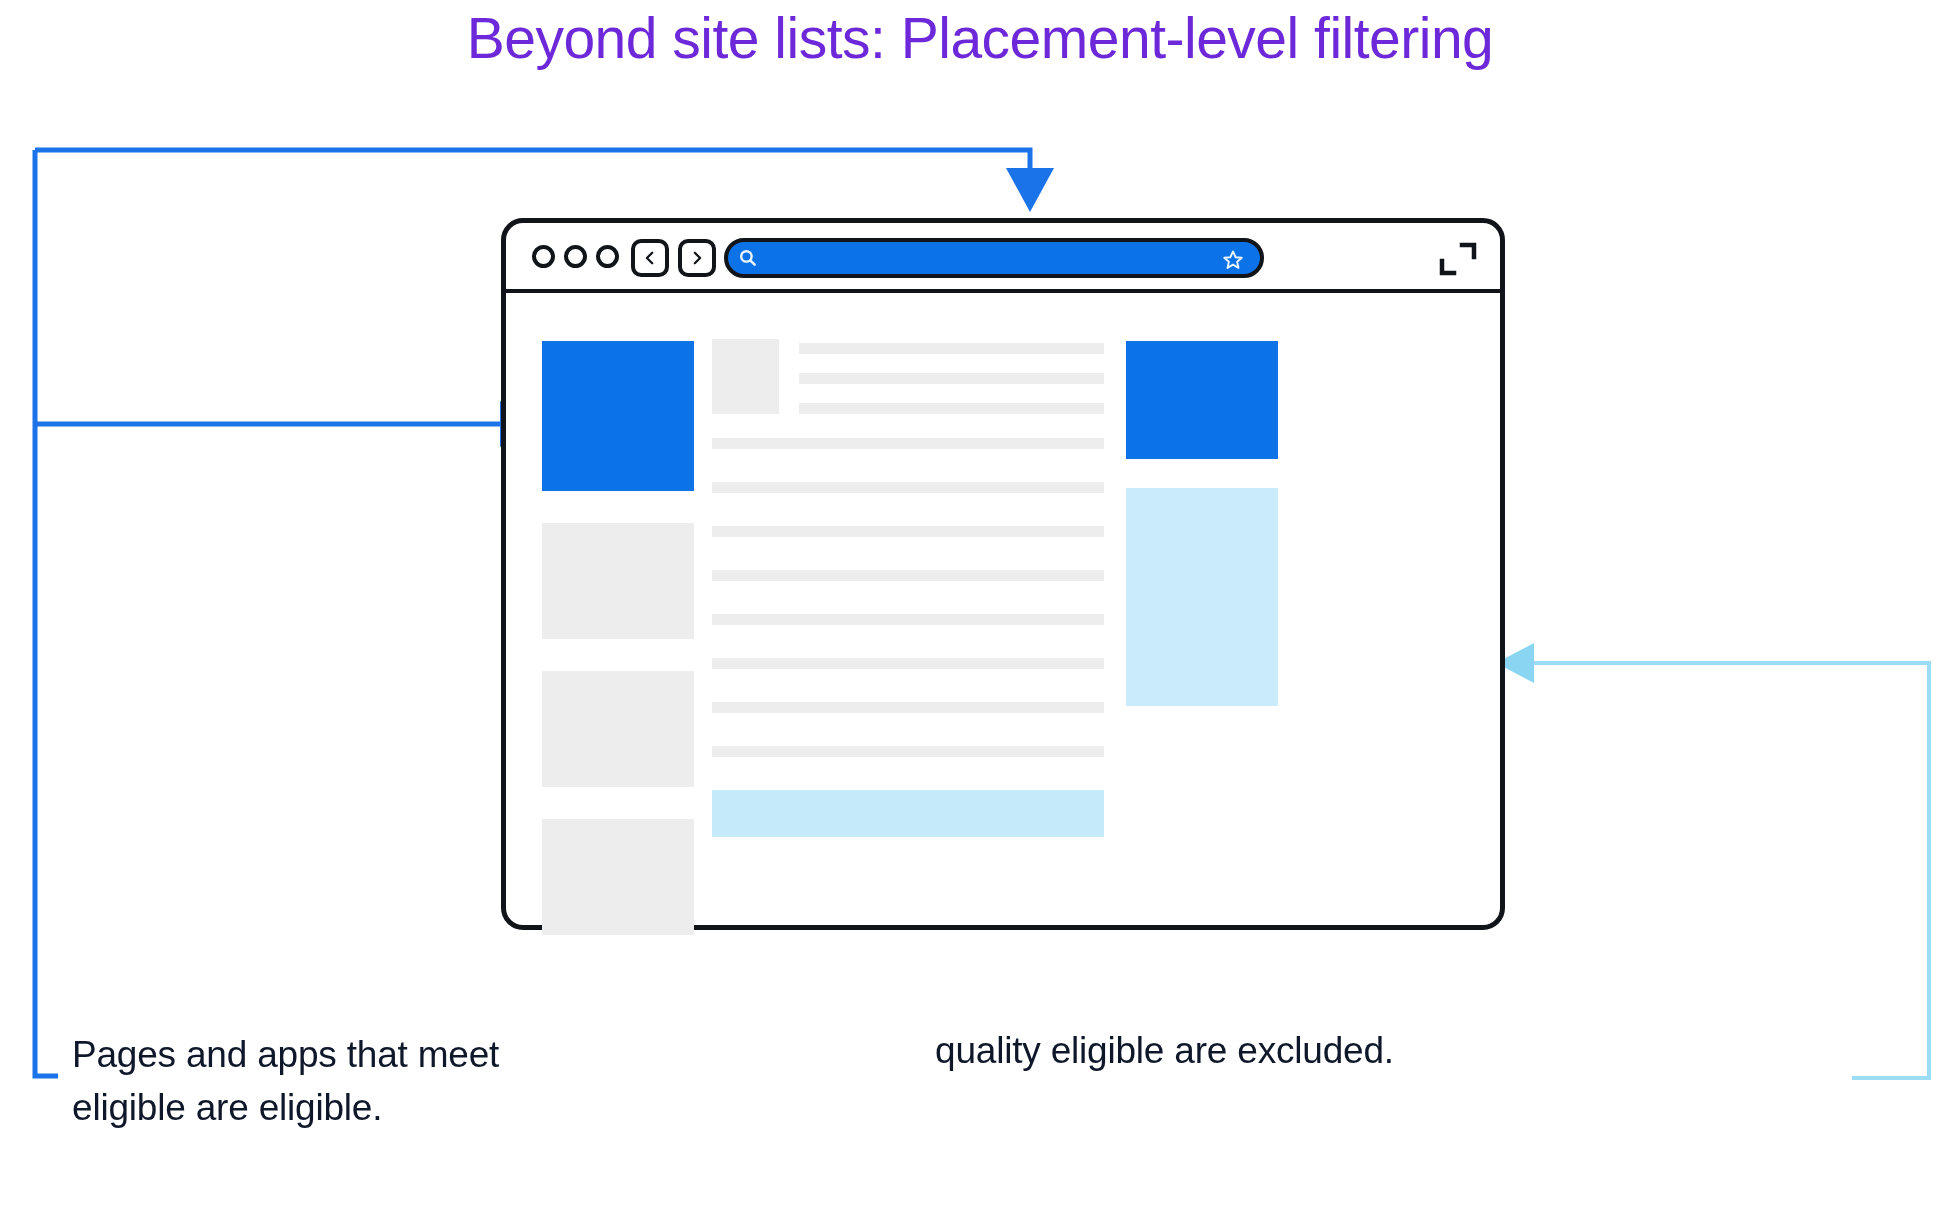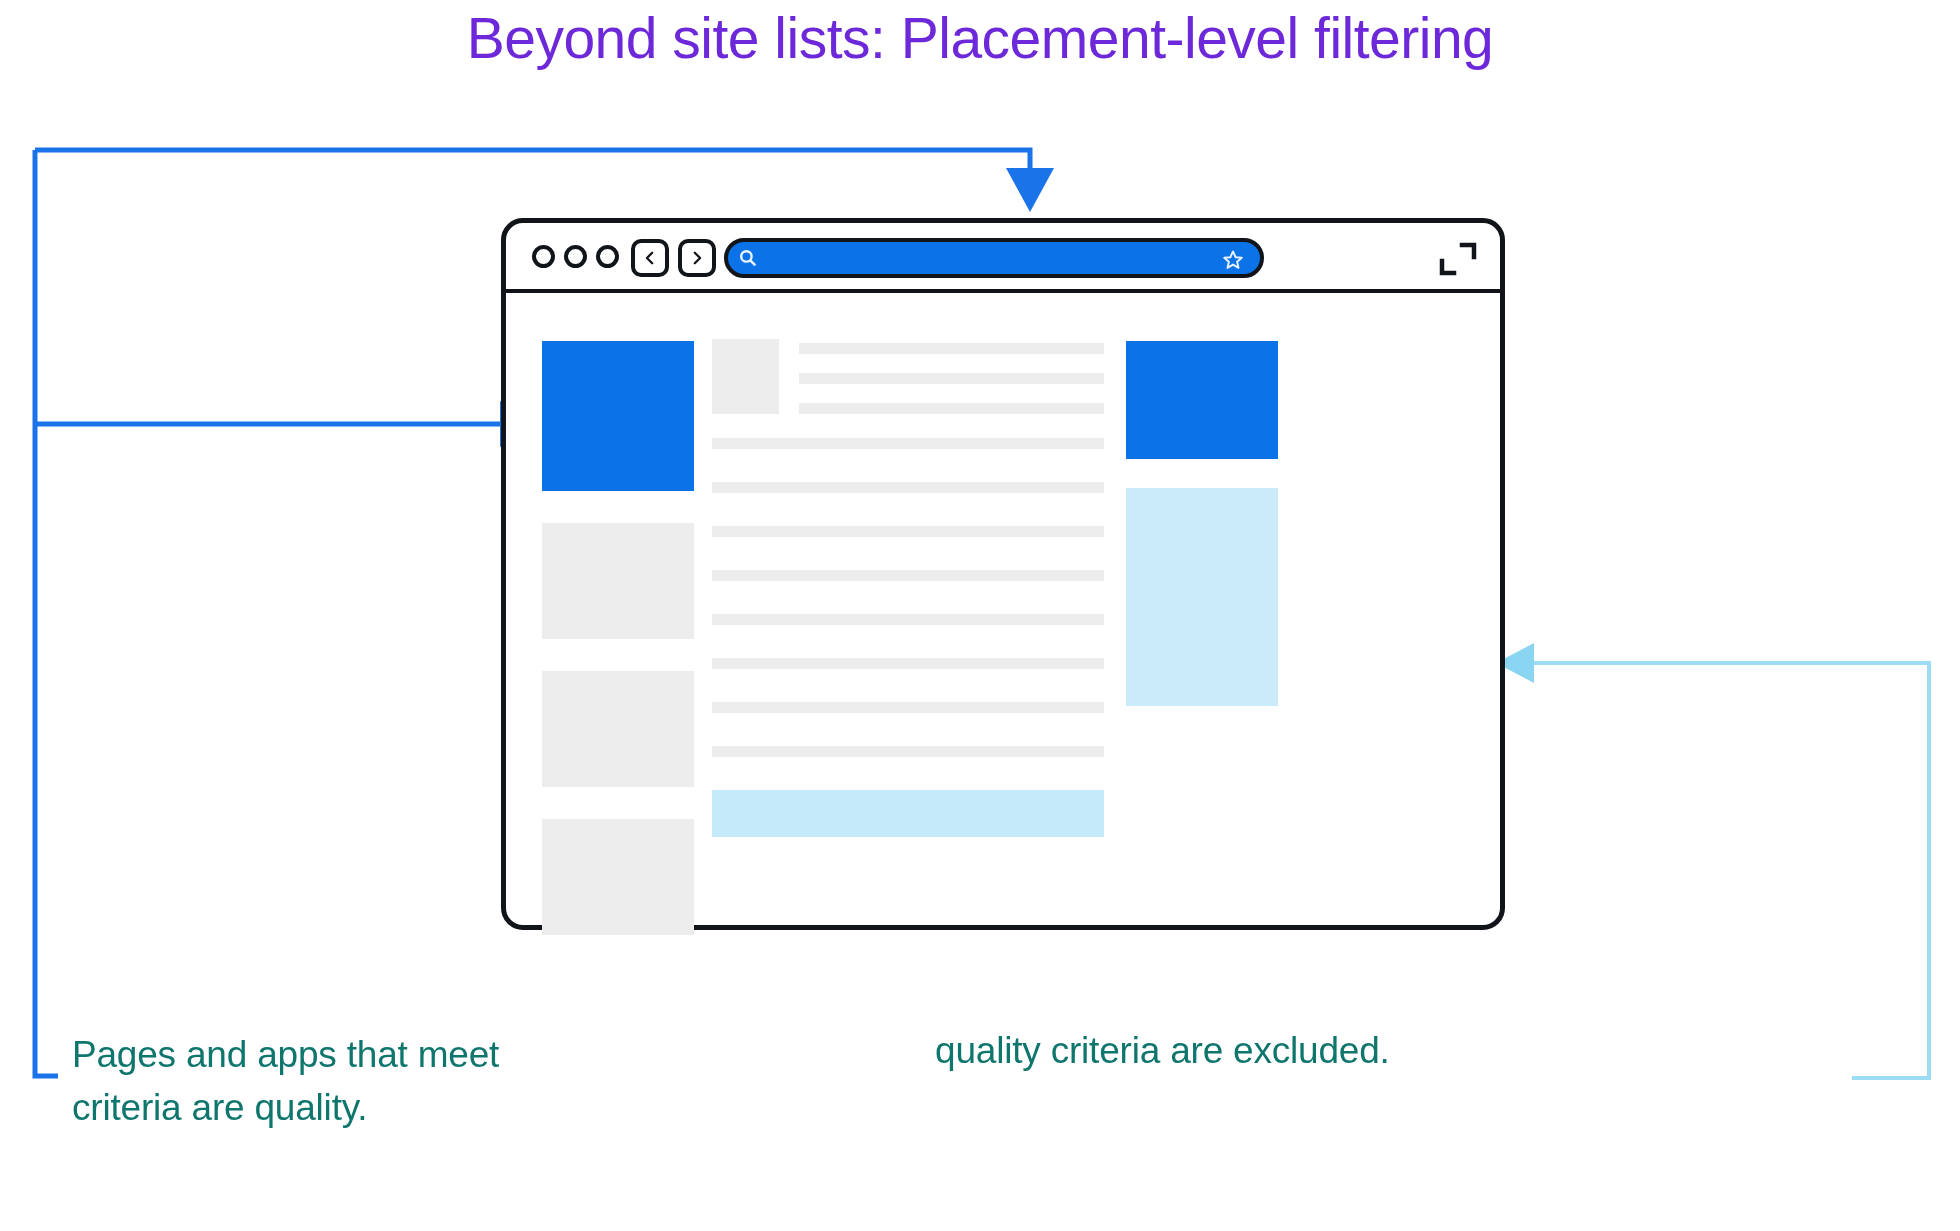--- a/index.html
+++ b/index.html
@@ -52,21 +52,21 @@
   .thumb{width:67px;height:75px;background:#ededed;flex:none;}
   .tlines{flex:1;display:flex;flex-direction:column;justify-content:space-between;padding-top:4px;}
   .tline{height:11px;background:#ededed;}
   .wline{height:11px;background:#ededed;margin-bottom:33px;}
   #banner{height:47px;background:#c5ebfb;margin-top:8px;}
   .col-right{position:absolute;left:620px;top:48px;width:152px;}
   .rb{width:152px;background:#0b72e7;height:118px;}
   .rb.excluded{background:#c9ebfa;height:218px;margin-top:29px;}
   
   .caption{
-    position:absolute;font-size:37px;line-height:53px;color:#0f766e;
+    position:absolute;font-size:37px;line-height:53px;color:#0f172a;
     font-weight:400;letter-spacing:-0.2px;
   }
   #caption-left{left:72px;top:1028px;width:560px;}
   #caption-right{left:935px;top:1024px;width:620px;}
 </style>
 </head>
 <body>
 
 <div id="title">Beyond site lists: Placement-level filtering</div>
 
@@ -165,18 +165,18 @@
     <div class="col-right">
       <div class="rb"></div>
       <div class="rb excluded"></div>
     </div>
 
   </div>
 </div>
 
 <div id="caption-left" class="caption">
   <div>Pages and apps that meet</div>
-  <div>criteria are quality.</div>
+  <div>eligible are eligible.</div>
 </div>
 
 <div id="caption-right" class="caption">
-  <div>quality criteria are excluded.</div>
+  <div>quality eligible are excluded.</div>
 </div>
 
 </body></html>

